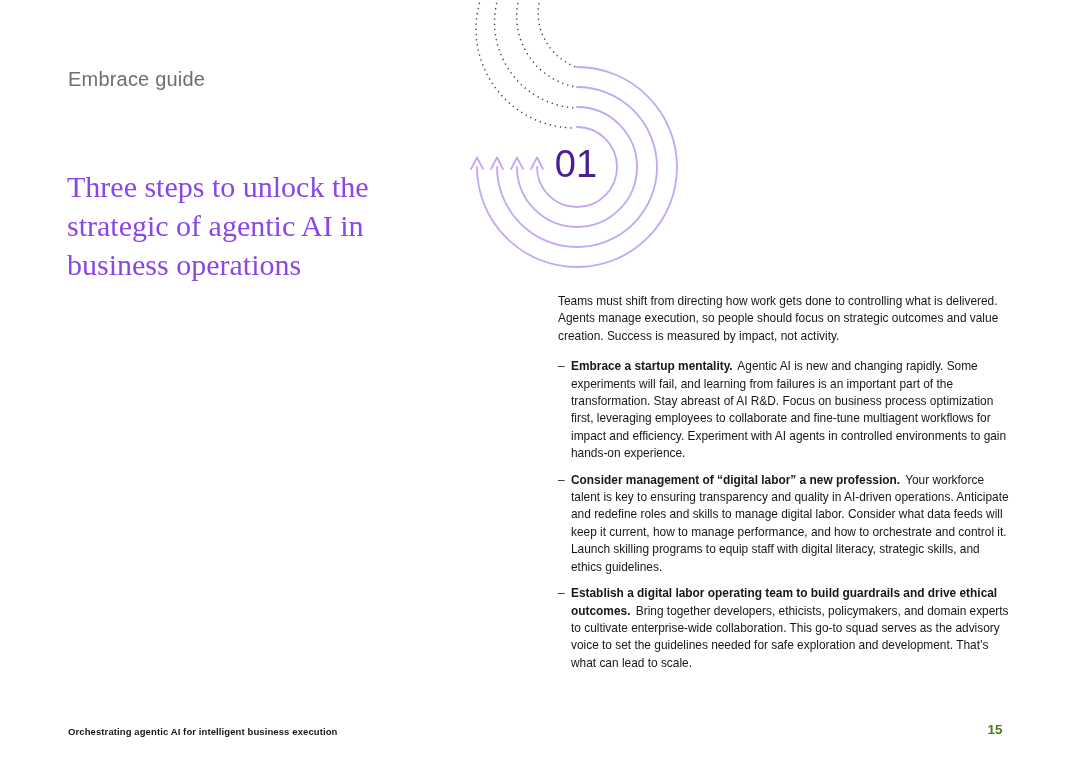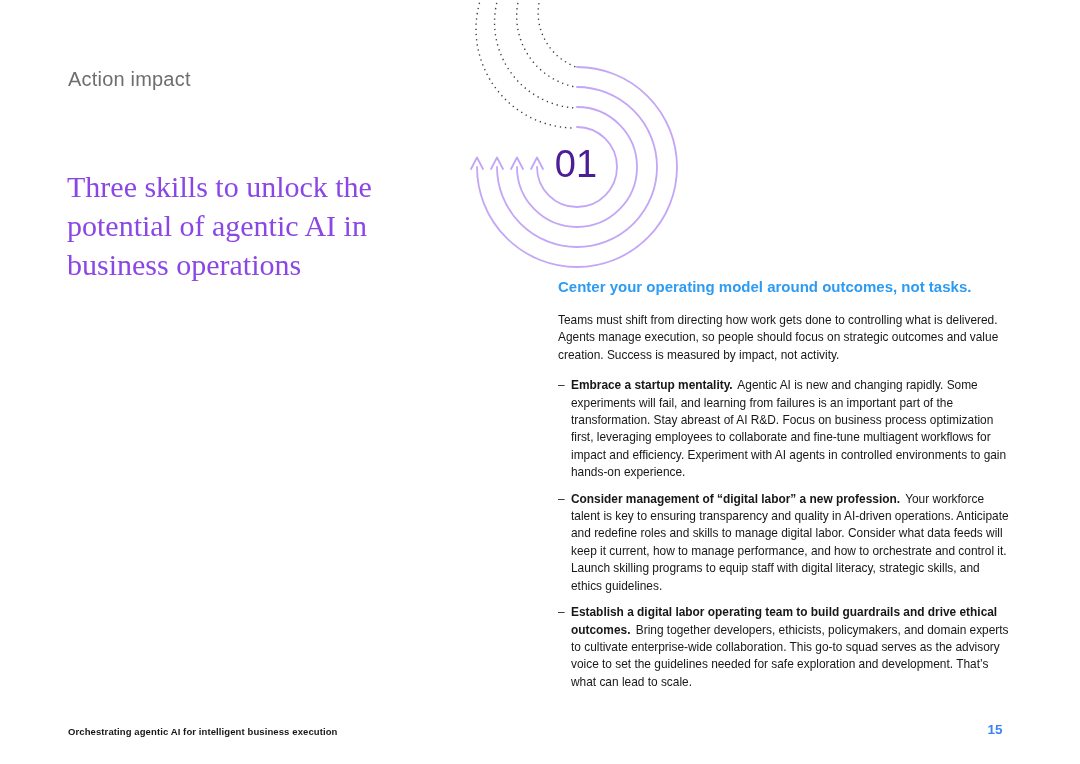--- a/index.html
+++ b/index.html
@@ -31,39 +31,39 @@
   .bullet { display:flex; margin-bottom:9px; }
   .dash { flex:0 0 13px; width:13px; font-size:11.9px; line-height:17.4px; }
   .btxt { margin:0; font-size:11.9px; line-height:17.4px; }
   .btxt b { font-weight:700; margin-right:2px; }
   .footer-title {
     position:absolute; left:68px; top:726px;
     font-size:9.5px; font-weight:700; color:#161616; letter-spacing:.1px;
   }
   .page-num {
     position:absolute; left:975px; top:722px; width:40px; text-align:center;
-    font-size:13.5px; font-weight:700; color:#3b82f6;
+    font-size:13.5px; font-weight:700; color:#4d7c0f;
   }
   .watermark {
     position:absolute; left:2px; top:714px; white-space:nowrap;
     color:rgba(150,150,150,0.52); font-weight:800;
     text-shadow:1px 1px 0 #fff,-1px -1px 0 #fff,1px -1px 0 #fff,-1px 1px 0 #fff;
   }
   .wm-num { font-size:40px; font-style:italic; letter-spacing:-2px; }
   .wm-num sup { font-size:17px; font-style:normal; }
   .wm-cn { font-size:33px; margin-left:3px; letter-spacing:2px; }
 </style>
 </head>
 <body>
 
 <div class="page">
 
-  <div class="eyebrow">Action impact</div>
+  <div class="eyebrow">Embrace guide</div>
 
-  <h1 class="title">Three skills to unlock the potential of agentic AI in business operations</h1>
+  <h1 class="title">Three steps to unlock the strategic of agentic AI in business operations</h1>
 
 
   <svg class="graphic-svg" width="290" height="292" viewBox="430 0 290 292">
     <g stroke="#3d3d3d" stroke-width="1.4" stroke-dasharray="1.3 3.9" fill="none">
       <path d="M 481 -2 A 99 99 0 0 0 575 128"></path>
       <path d="M 498 -2 A 86 86 0 0 0 575 108"></path>
       <path d="M 519 -2 A 72 72 0 0 0 576 87"></path>
       <path d="M 540 -2 A 58 58 0 0 0 576 67"></path>
     </g>
     <g stroke="#c4a6f7" stroke-width="1.8" fill="none" stroke-linecap="round" stroke-linejoin="round">
@@ -74,21 +74,20 @@
       <path d="M 471 169 L 477 157.5 L 483 169"></path>
       <path d="M 491 169 L 497 157.5 L 503 169"></path>
       <path d="M 511 169 L 517 157.5 L 523 169"></path>
       <path d="M 531 169 L 537 157.5 L 543 169"></path>
     </g>
   </svg>
 
   <div class="step-num">01</div>
 
   <section class="content">
-    <h2>Center your operating model around outcomes, not tasks.</h2>
     <p class="lead">Teams must shift from directing how work gets done to controlling what is delivered. Agents manage execution, so people should focus on strategic outcomes and value creation. Success is measured by impact, not activity.</p>
 
     <div class="bullet">
       <span class="dash">–</span>
       <p class="btxt"><b>Embrace a startup mentality.</b> <span>Agentic AI is new and changing rapidly. Some experiments will fail, and learning from failures is an important part of the transformation. Stay abreast of AI R&amp;D. Focus on business process optimization first, leveraging employees to collaborate and fine-tune multiagent workflows for impact and efficiency. Experiment with AI agents in controlled environments to gain hands-on experience.</span></p>
     </div>
 
     <div class="bullet">
       <span class="dash">–</span>
       <p class="btxt"><b>Consider management of “digital labor” a new profession.</b> <span>Your workforce talent is key to ensuring transparency and quality in AI-driven operations. Anticipate and redefine roles and skills to manage digital labor. Consider what data feeds will keep it current, how to manage performance, and how to orchestrate and control it. Launch skilling programs to equip staff with digital literacy, strategic skills, and ethics guidelines.</span></p>

